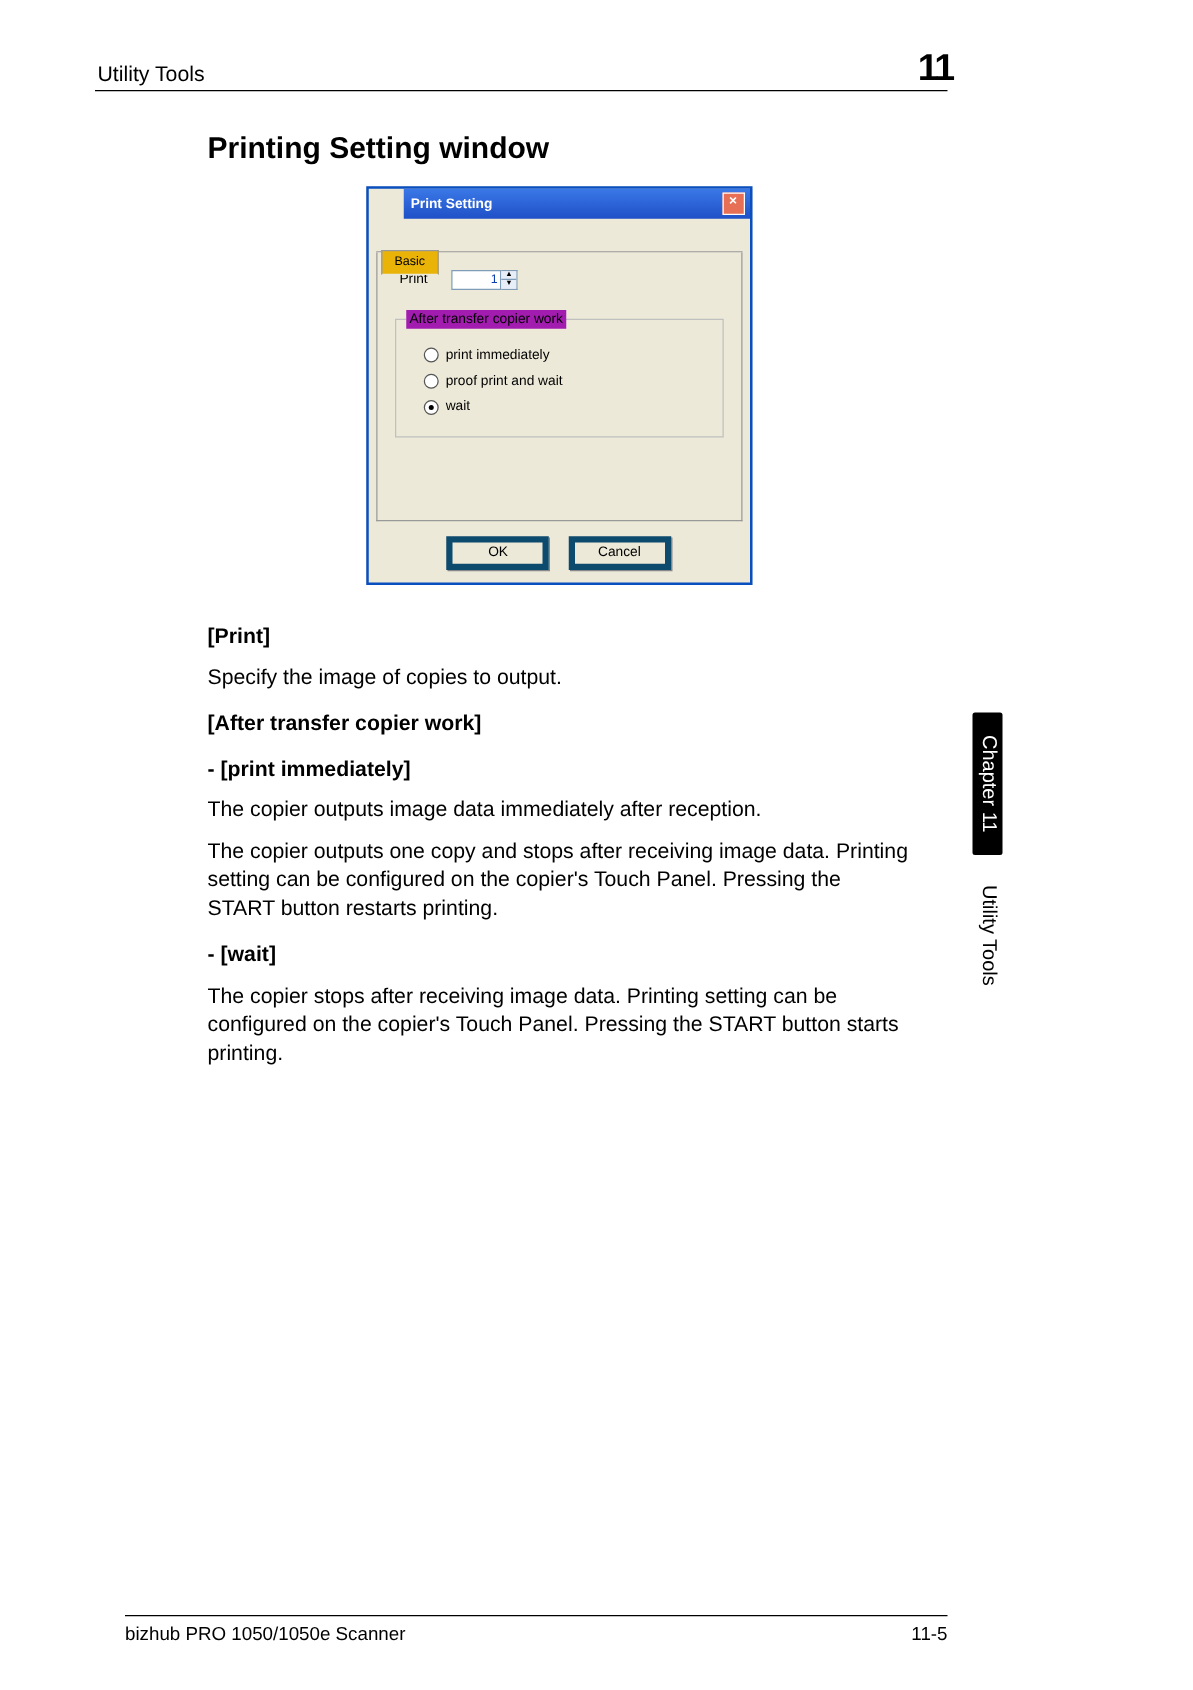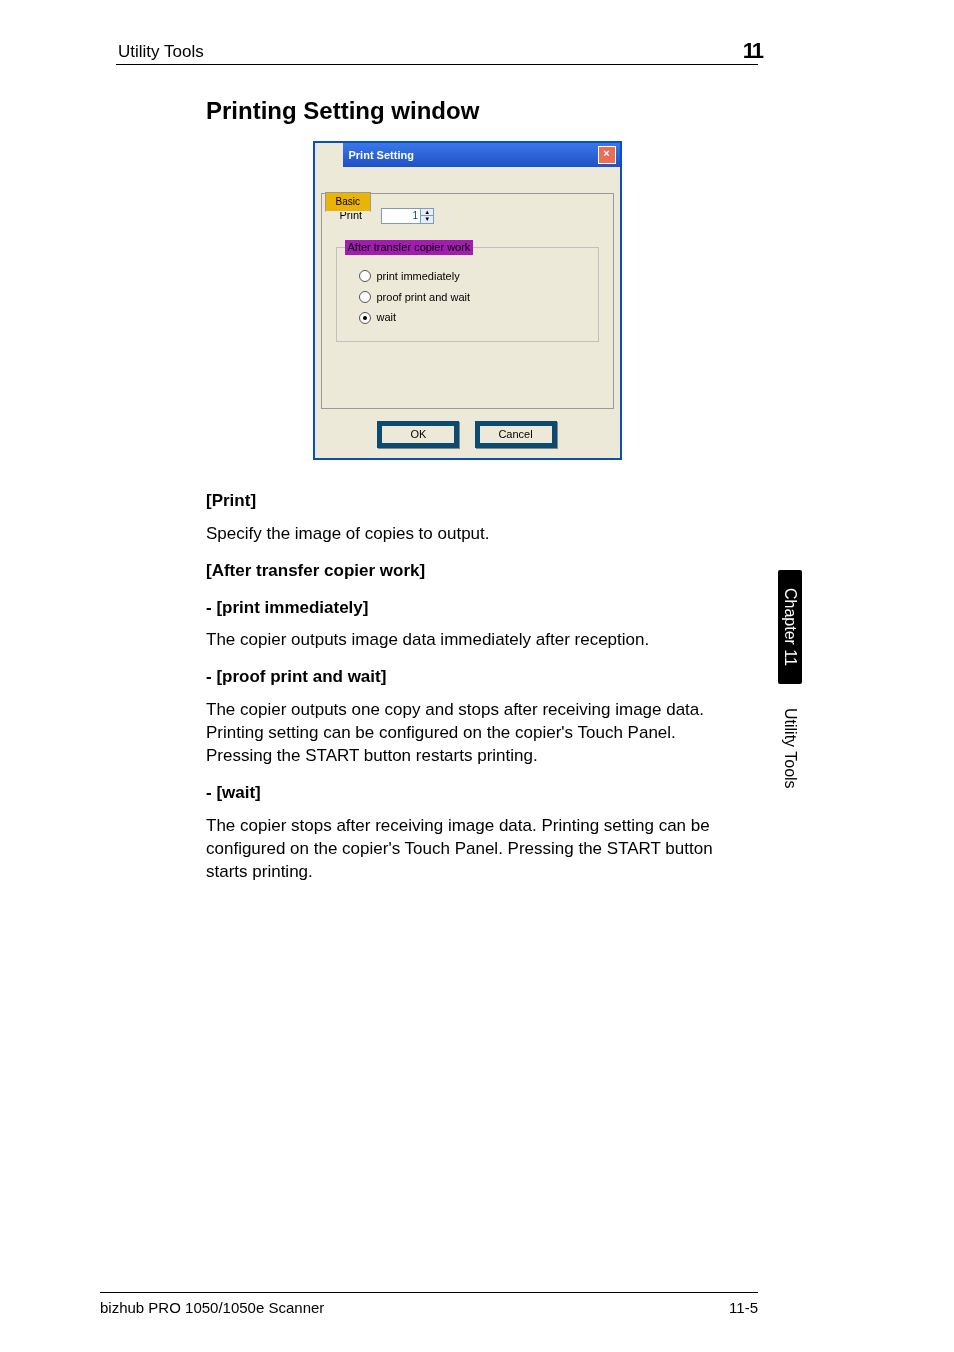--- a/index.html
+++ b/index.html
@@ -11,36 +11,36 @@
     height: 1352px;
     position: relative;
     overflow: hidden;
   }
 
   .page {
     width: 818px;
     height: 1352px;
     position: relative;
     box-sizing: border-box;
-    padding: 40px 60px 40px 116px;
+    padding: 40px 60px 40px 76px;
   }
 
   .header-row {
     display: flex;
     align-items: flex-end;
     justify-content: space-between;
     border-bottom: 1px solid #000;
     padding-bottom: 2px;
   }
   .header-left {
     font-size: 17px;
     padding-left: 2px;
   }
   .chapter-mark {
-    font-size: 22px;
+    font-size: 30px;
     font-weight: 900;
     letter-spacing: -2px;
     line-height: 1;
     margin-right: -4px;
   }
 
   .content {
     margin-top: 30px;
     margin-left: 90px;
     margin-right: 30px;
@@ -307,21 +307,20 @@
     </div>
 
     <div class="sub-heading">[Print]</div>
     <div class="body-text">Specify the image of copies to output.</div>
 
     <div class="sub-heading">[After transfer copier work]</div>
 
     <div class="sub-heading">- [print immediately]</div>
     <div class="body-text">The copier outputs image data immediately after reception.</div>
 
-    <div class="sub-heading">- [proof print and wait]</div>
     <div class="body-text">The copier outputs one copy and stops after receiving image data. Printing setting can be configured on the copier's Touch Panel. Pressing the START button restarts printing.</div>
 
     <div class="sub-heading">- [wait]</div>
     <div class="body-text">The copier stops after receiving image data. Printing setting can be configured on the copier's Touch Panel. Pressing the START button starts printing.</div>
   </div>
 
   <div class="side-tabs">
     <div class="side-tab dark">Chapter 11</div>
     <div class="side-tab">Utility Tools</div>
   </div>

